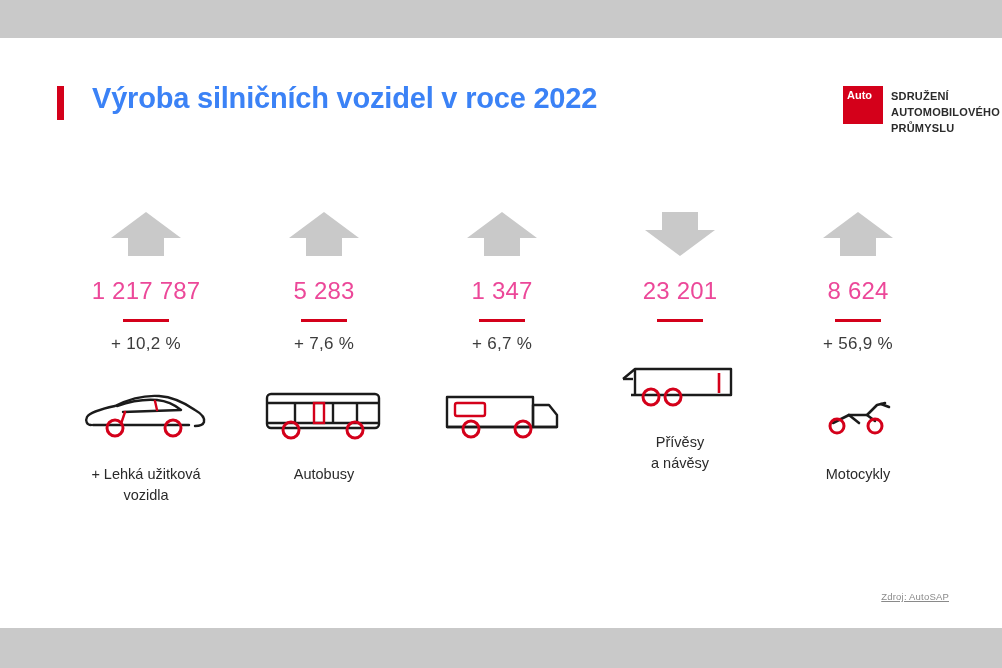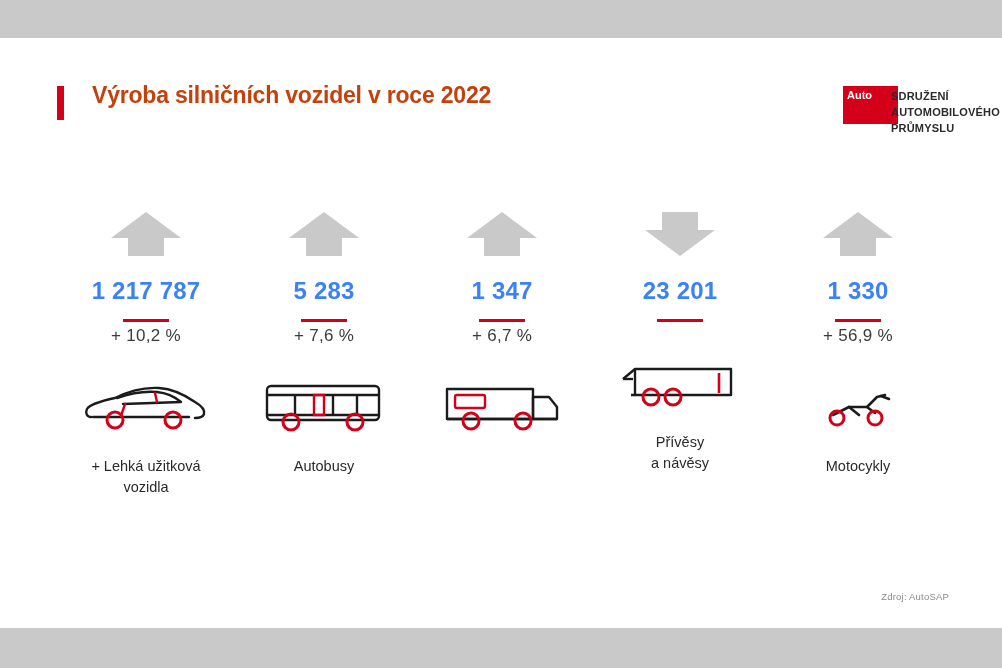--- a/index.html
+++ b/index.html
@@ -23,36 +23,36 @@
   }
   .title-bar {
     position: absolute;
     left: 57px; top: 48px;
     width: 7px; height: 34px;
     background: #d4001a;
   }
   .title {
     position: absolute;
     left: 92px; top: 44px;
-    font-size: 23px;
+    font-size: 29px;
     font-weight: bold;
-    color: #c2410c;
+    color: #3b82f6;
     letter-spacing: -0.2px;
     white-space: nowrap;
   }
   
   .logo {
     position: absolute;
     left: 843px; top: 48px;
     width: 106px; height: 38px;
   }
   .logo-mark {
     position: absolute;
     left: 0; top: 0;
-    width: 55px; height: 38px;
+    width: 40px; height: 38px;
     background: #d4001a;
     color: #ffffff;
     font-weight: bold;
     line-height: 1.05;
     padding: 4px 0 0 4px;
   }
   .logo-mark .l1 { font-size: 11px; display: block; }
   .logo-mark .l2 { font-size: 17px; display: block; letter-spacing: 0.5px; margin-top: 20px; }
   .logo-text {
     position: absolute;
@@ -76,32 +76,32 @@
     text-align: center;
   }
   .arrow-wrap {
     height: 62px;
     display: flex;
     align-items: center;
     justify-content: center;
   }
   .value {
     font-size: 24px;
-    font-weight: bold;
-    color: #3b82f6;
+    font-weight: normal;
+    color: #ec4899;
     letter-spacing: 0.2px;
     margin-top: 12px;
   }
   .rule {
     width: 46px; height: 3px;
     background: #d4001a;
     margin: 14px auto 0 auto;
   }
   .pct {
-    margin-top: 4px;
+    margin-top: 12px;
     font-size: 17px;
     color: #3c3c3c;
     letter-spacing: 0.3px;
   }
   .vehicle-wrap {
     height: 86px;
     margin-top: 18px;
     display: flex;
     align-items: center;
     justify-content: center;
@@ -112,20 +112,21 @@
     color: #2a2a2a;
     line-height: 1.45;
   }
   
   .source {
     position: absolute;
     right: 53px; bottom: 26px;
     font-size: 9.5px;
     color: #8a8a8a;
     letter-spacing: 0.2px;
+    text-decoration: underline;
   }
 </style>
 </head>
 <body>
 
 <div id="infographic">
 
   <div class="header">
     <div class="title-bar"></div>
     <div class="title">Výroba silničních vozidel v roce 2022</div>
@@ -269,21 +270,21 @@
         <div></div>
       </div>
     </div>
 
     <div class="col">
       <div class="arrow-wrap">
         <svg width="74" height="48" viewBox="0 0 74 48">
           <path d="M37 2 L72 28 L55 28 L55 46 L19 46 L19 28 L2 28 Z" fill="#c9c9c9"></path>
         </svg>
       </div>
-      <div class="value">1 330</div>
+      <div class="value">8 624</div>
       <div class="rule"></div>
       <div class="pct">+ 56,9 %</div>
       <div class="vehicle-wrap">
         <svg width="130" height="56" viewBox="0 0 130 56">
           <g fill="none" stroke="#1b1b1b" stroke-width="2.6" stroke-linecap="round" stroke-linejoin="round">
             <path d="M40 36 L56 28 L74 28 L84 18 L92 16"></path>
             <path d="M56 28 L66 36"></path>
             <path d="M74 28 L82 34"></path>
             <path d="M88 17 L96 20"></path>
           </g>

